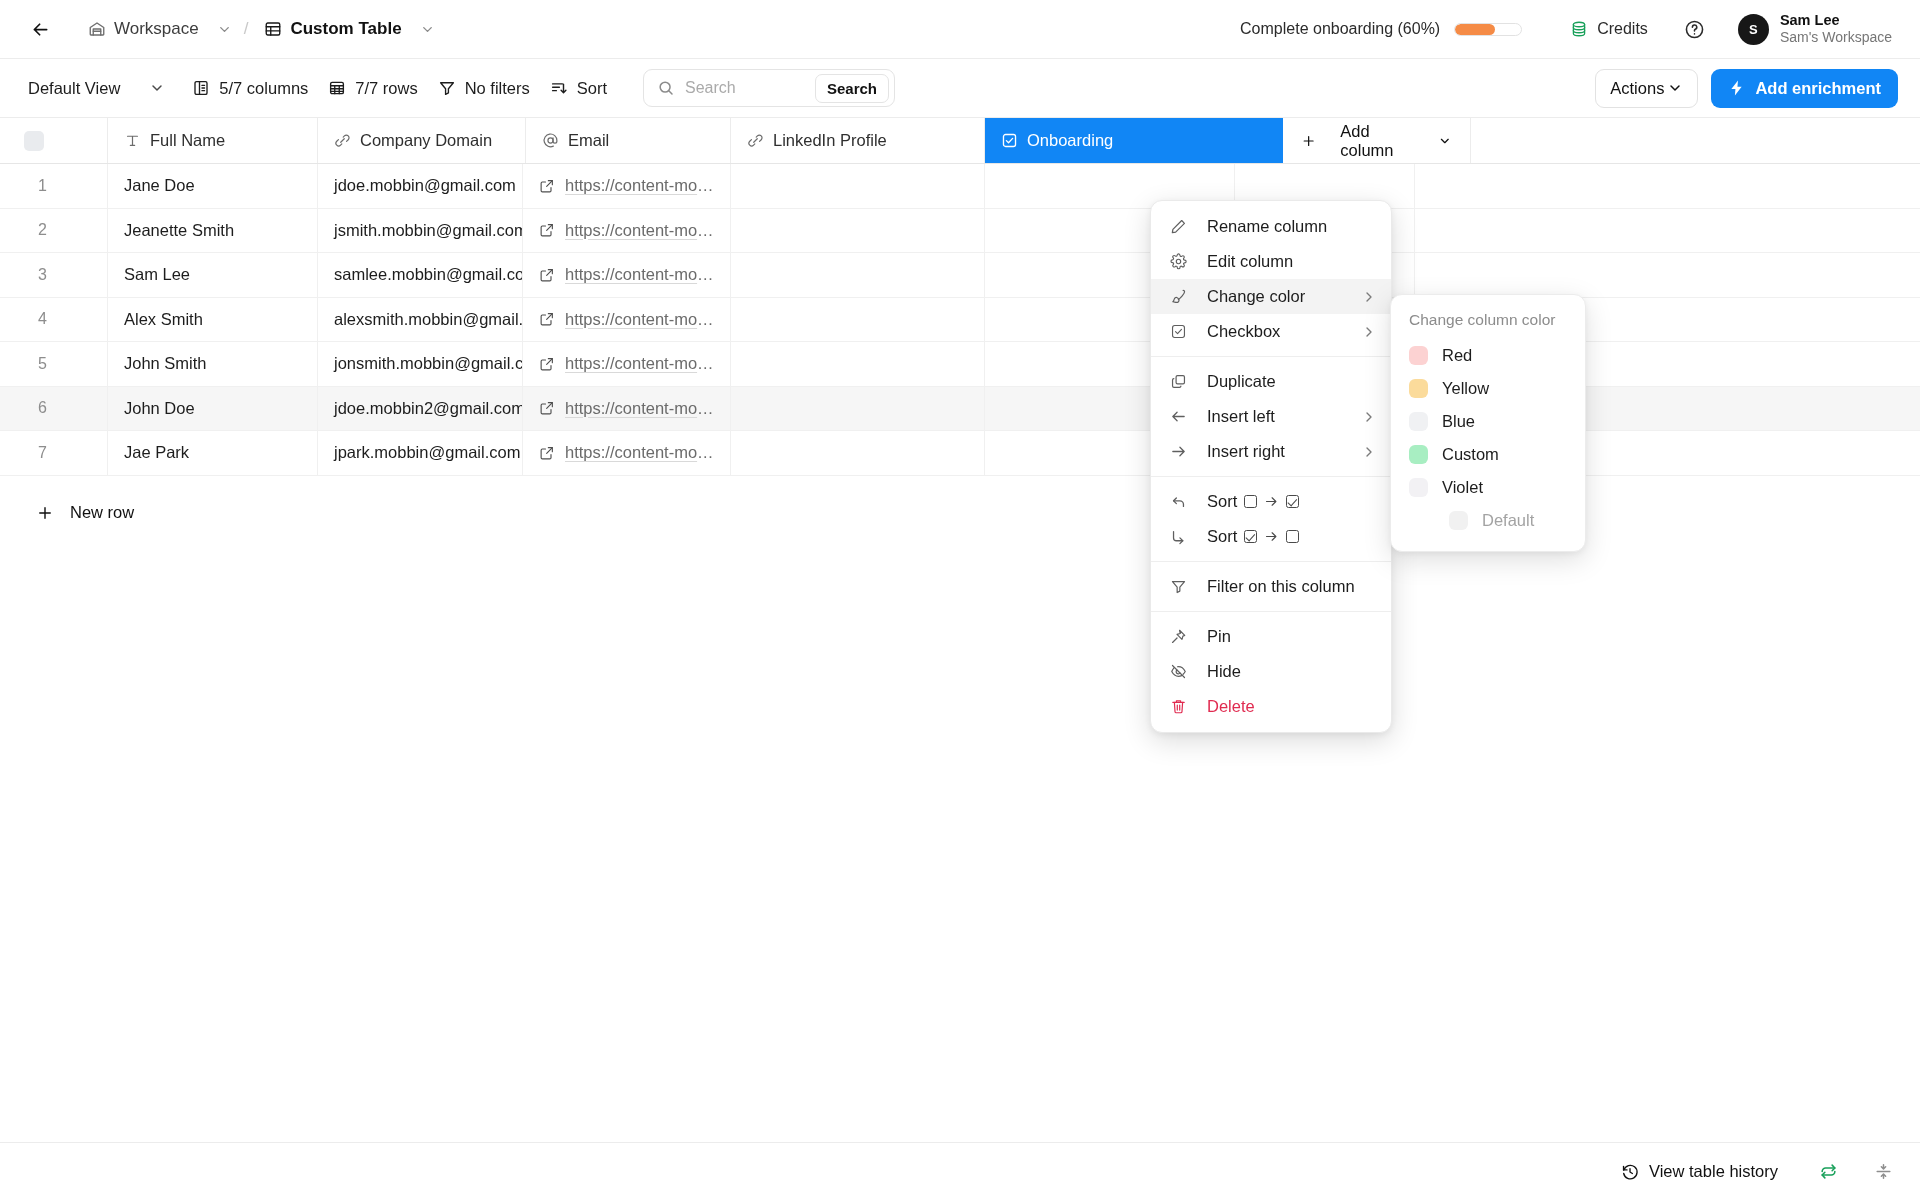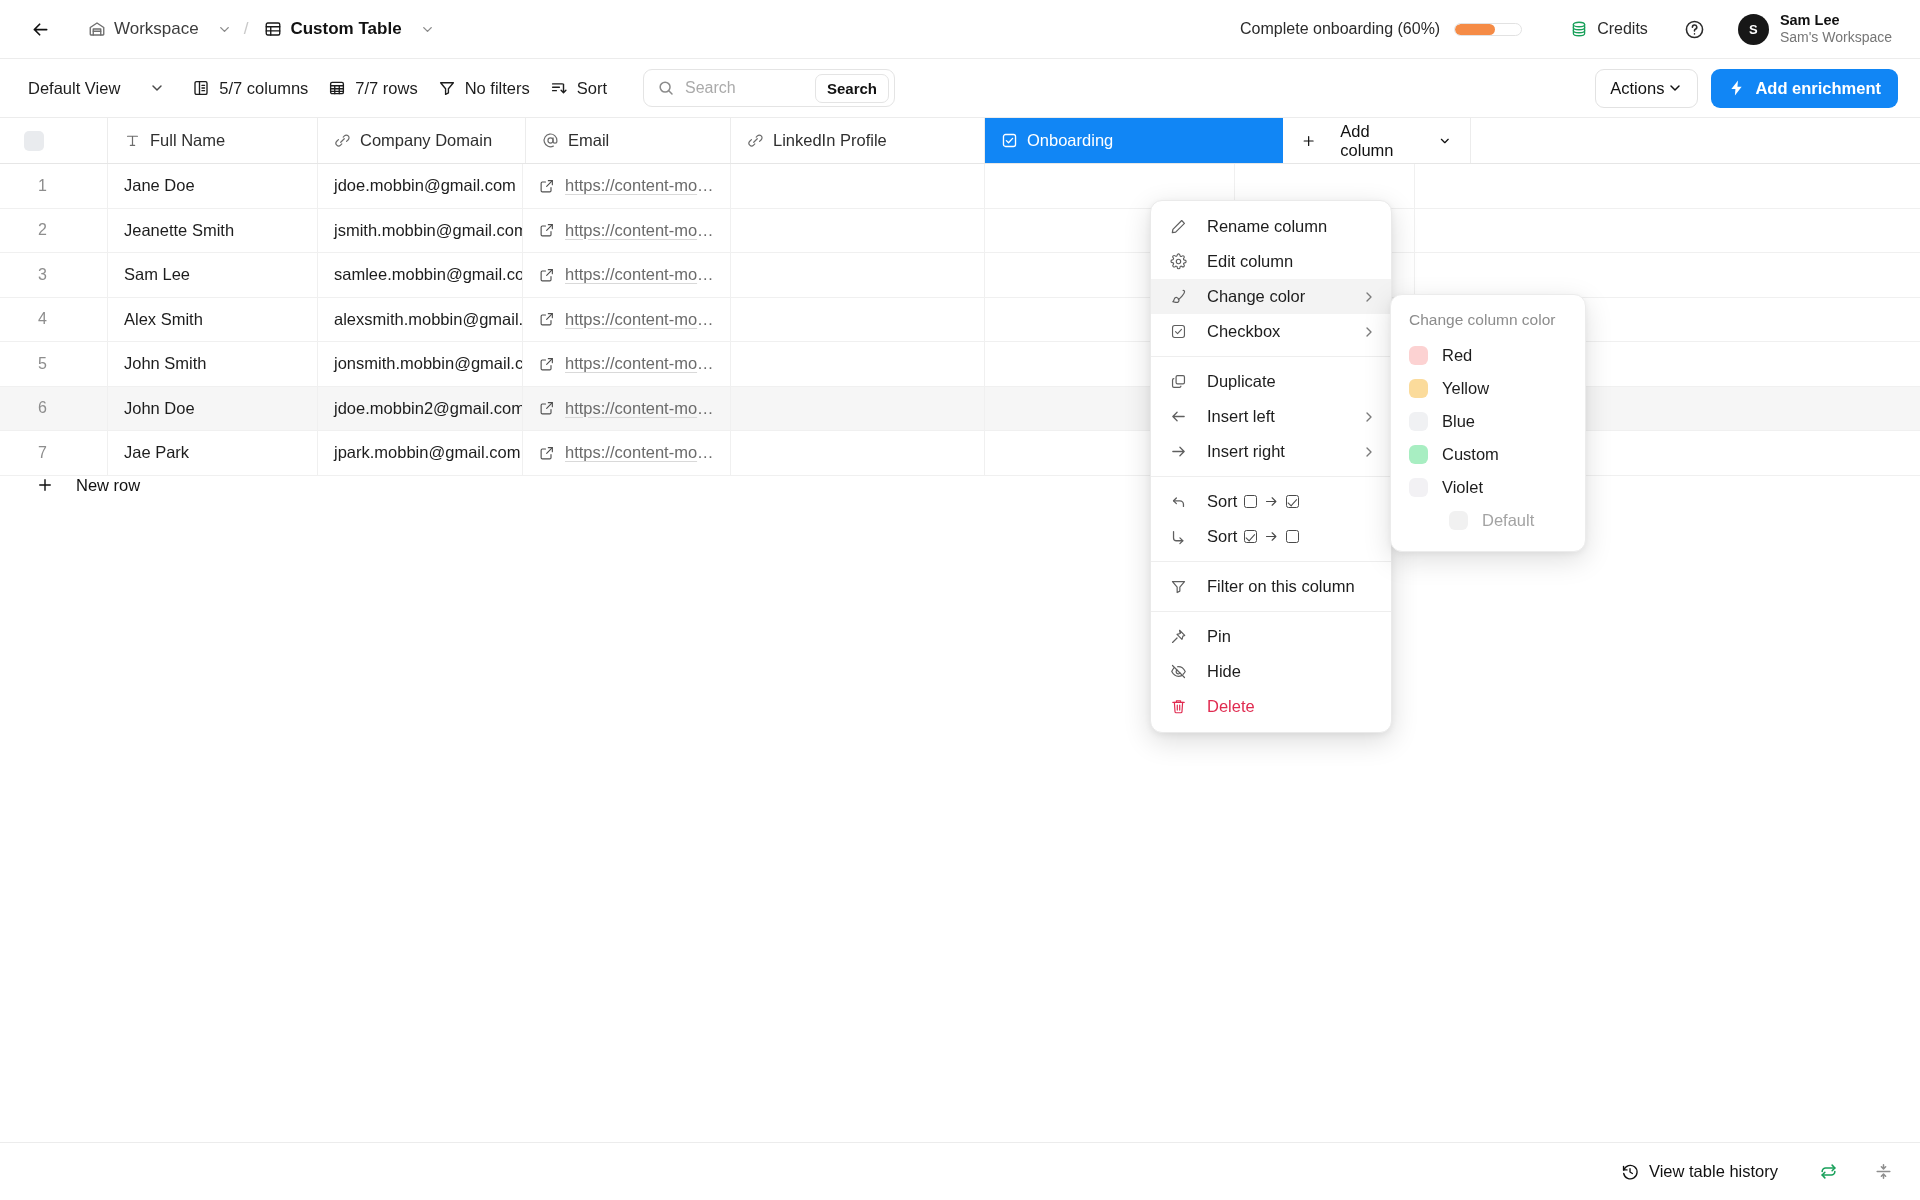--- a/index.html
+++ b/index.html
@@ -143,21 +143,21 @@
   .bcell.c-onb { width: 250px; }
   .bcell.c-add { width: 180px; }
   .bfill { flex: 1; border-right: none; }
   .dom-link {
     color: #6b6b6b; text-decoration: underline; text-decoration-color: #d9d9d9;
     text-underline-offset: 3px; overflow: hidden; text-overflow: ellipsis; white-space: nowrap;
   }
   .ext-icn { color: #4d4d4d; flex: 0 0 auto; display: flex; }
 
   .newrow {
-    display: flex; align-items: flex-start; gap: 22px; height: 46px;
+    display: flex; align-items: flex-end; gap: 16px; height: 46px;
     padding-left: 36px; font-size: 16.5px; color: #111; cursor: pointer; width: 360px;
   }
 
   
   .ctx {
     position: absolute; left: 1150px; top: 200px; width: 242px;
     background: #fff; border-radius: 12px;
     border: 1px solid #eaeaea;
     box-shadow: 0 8px 28px rgba(0,0,0,0.14), 0 2px 6px rgba(0,0,0,0.06);
     padding: 8px 0; z-index: 40;

